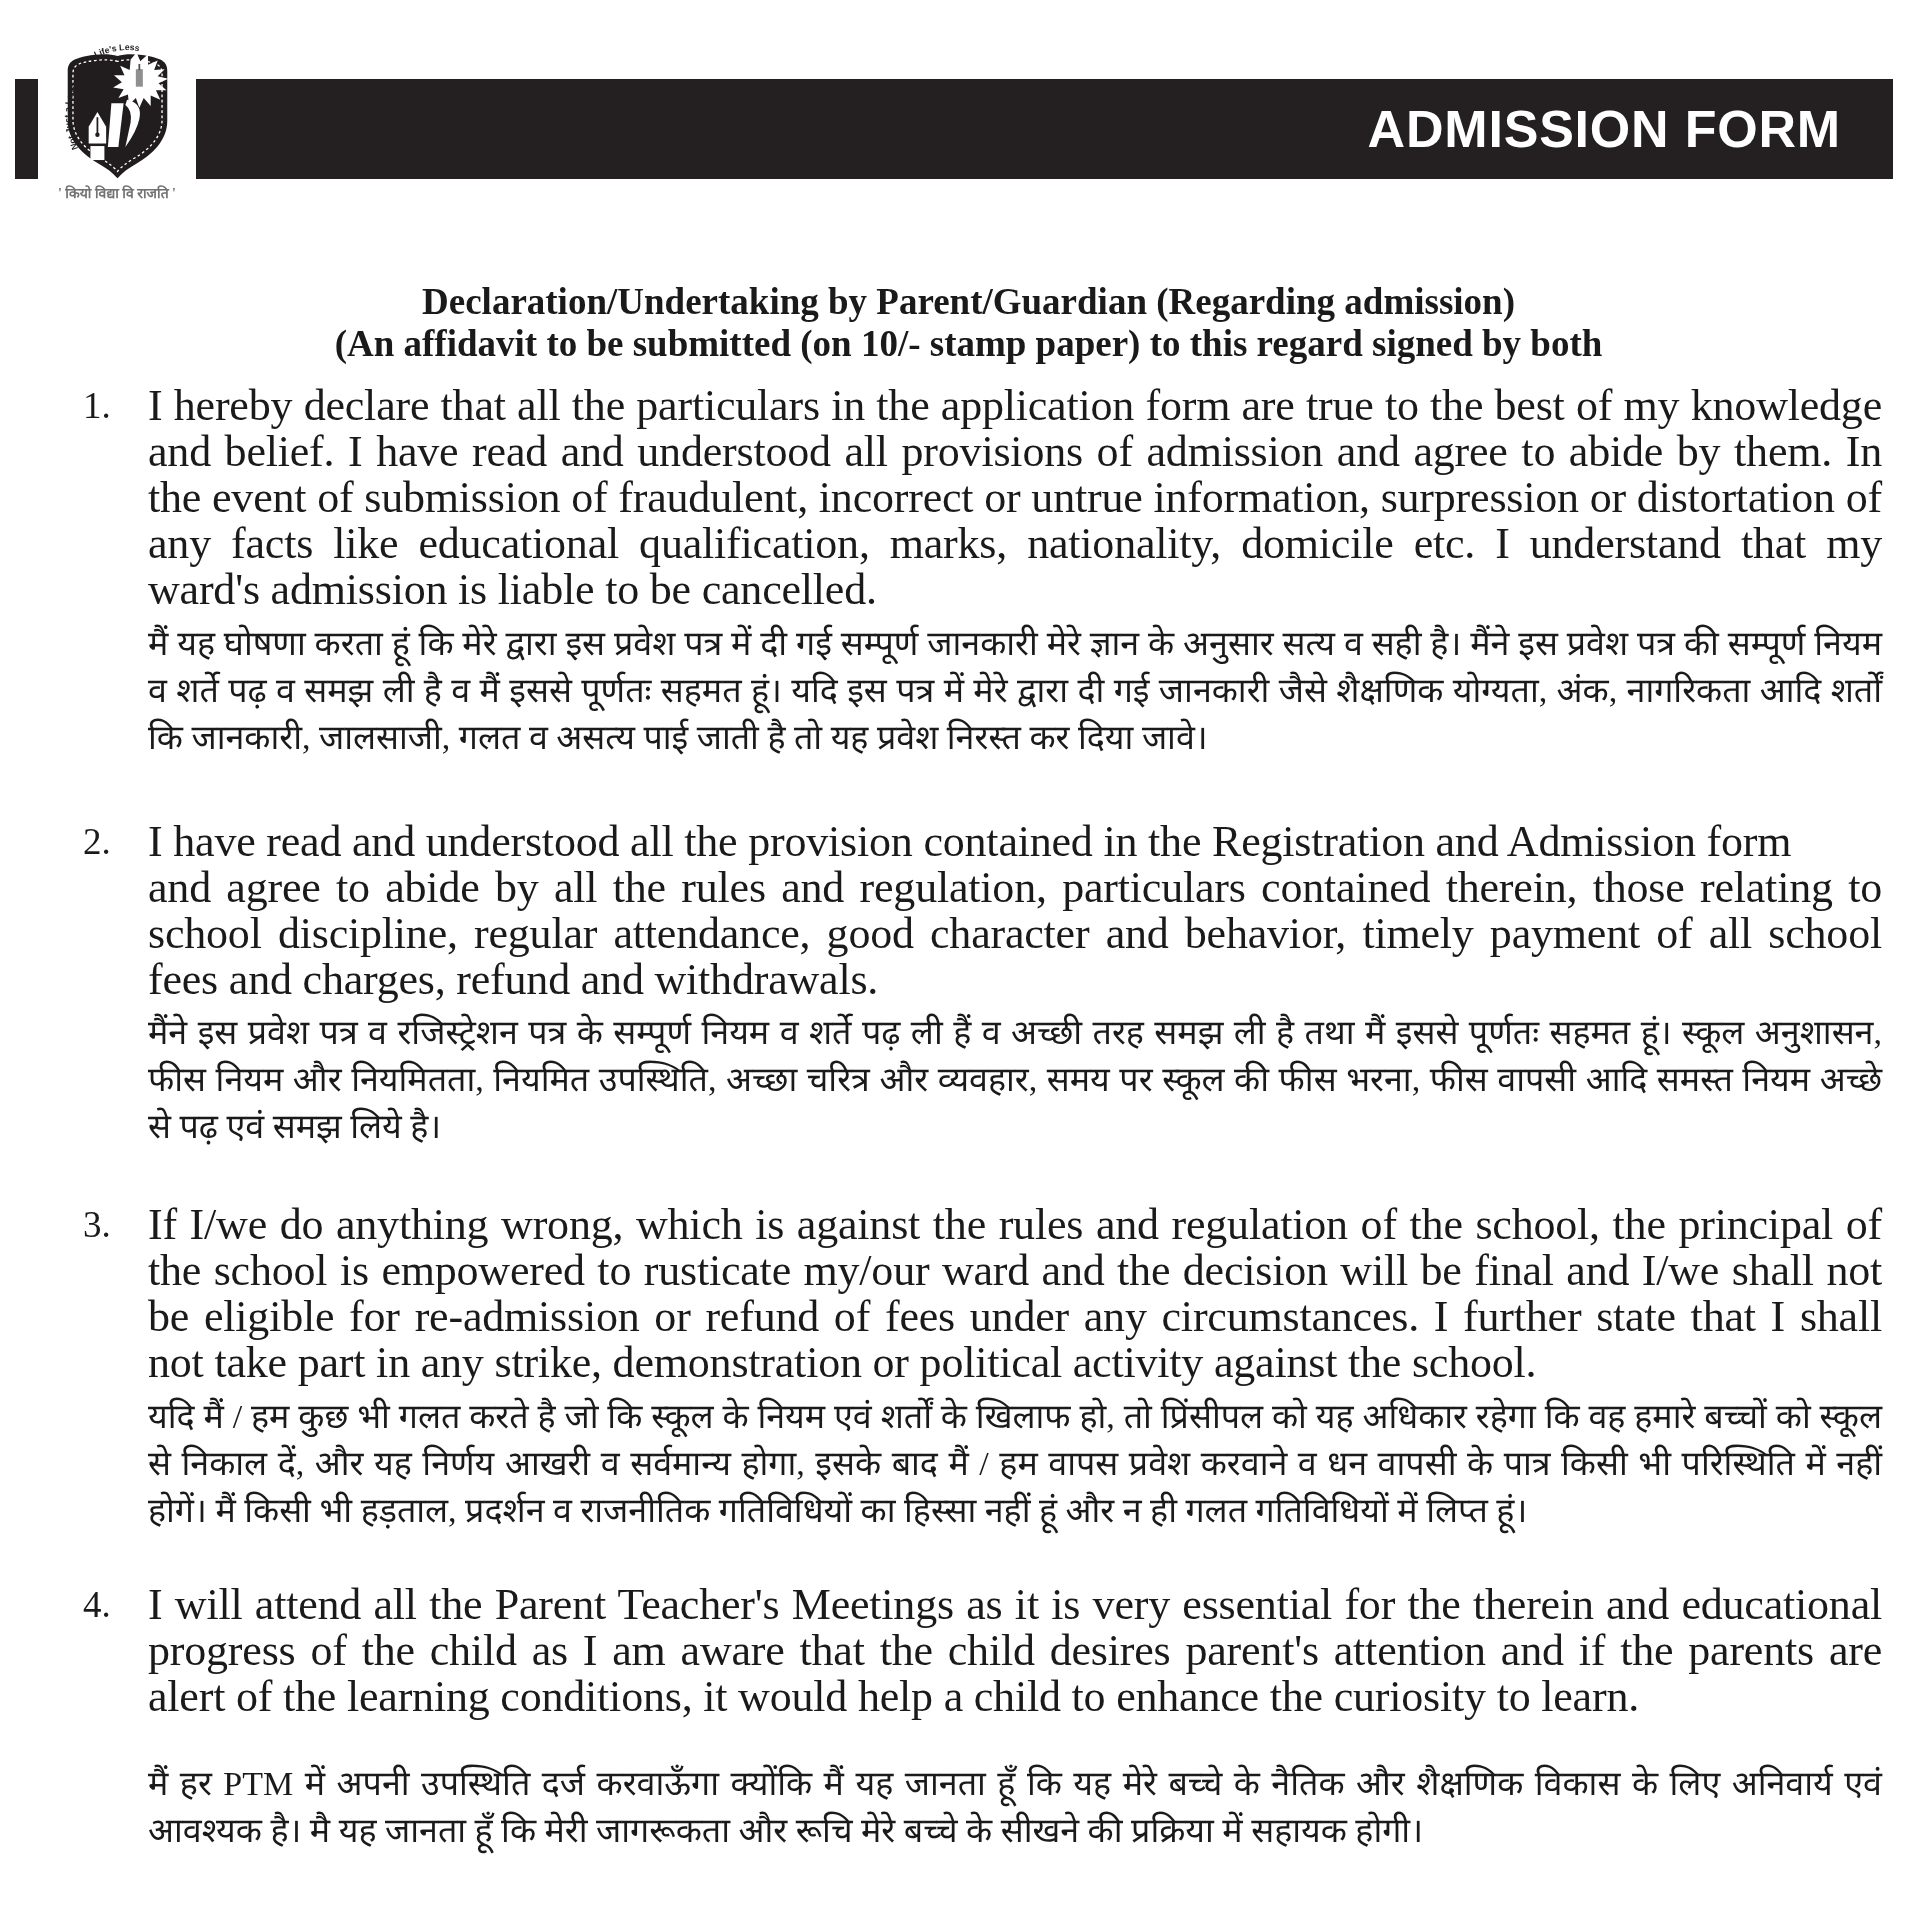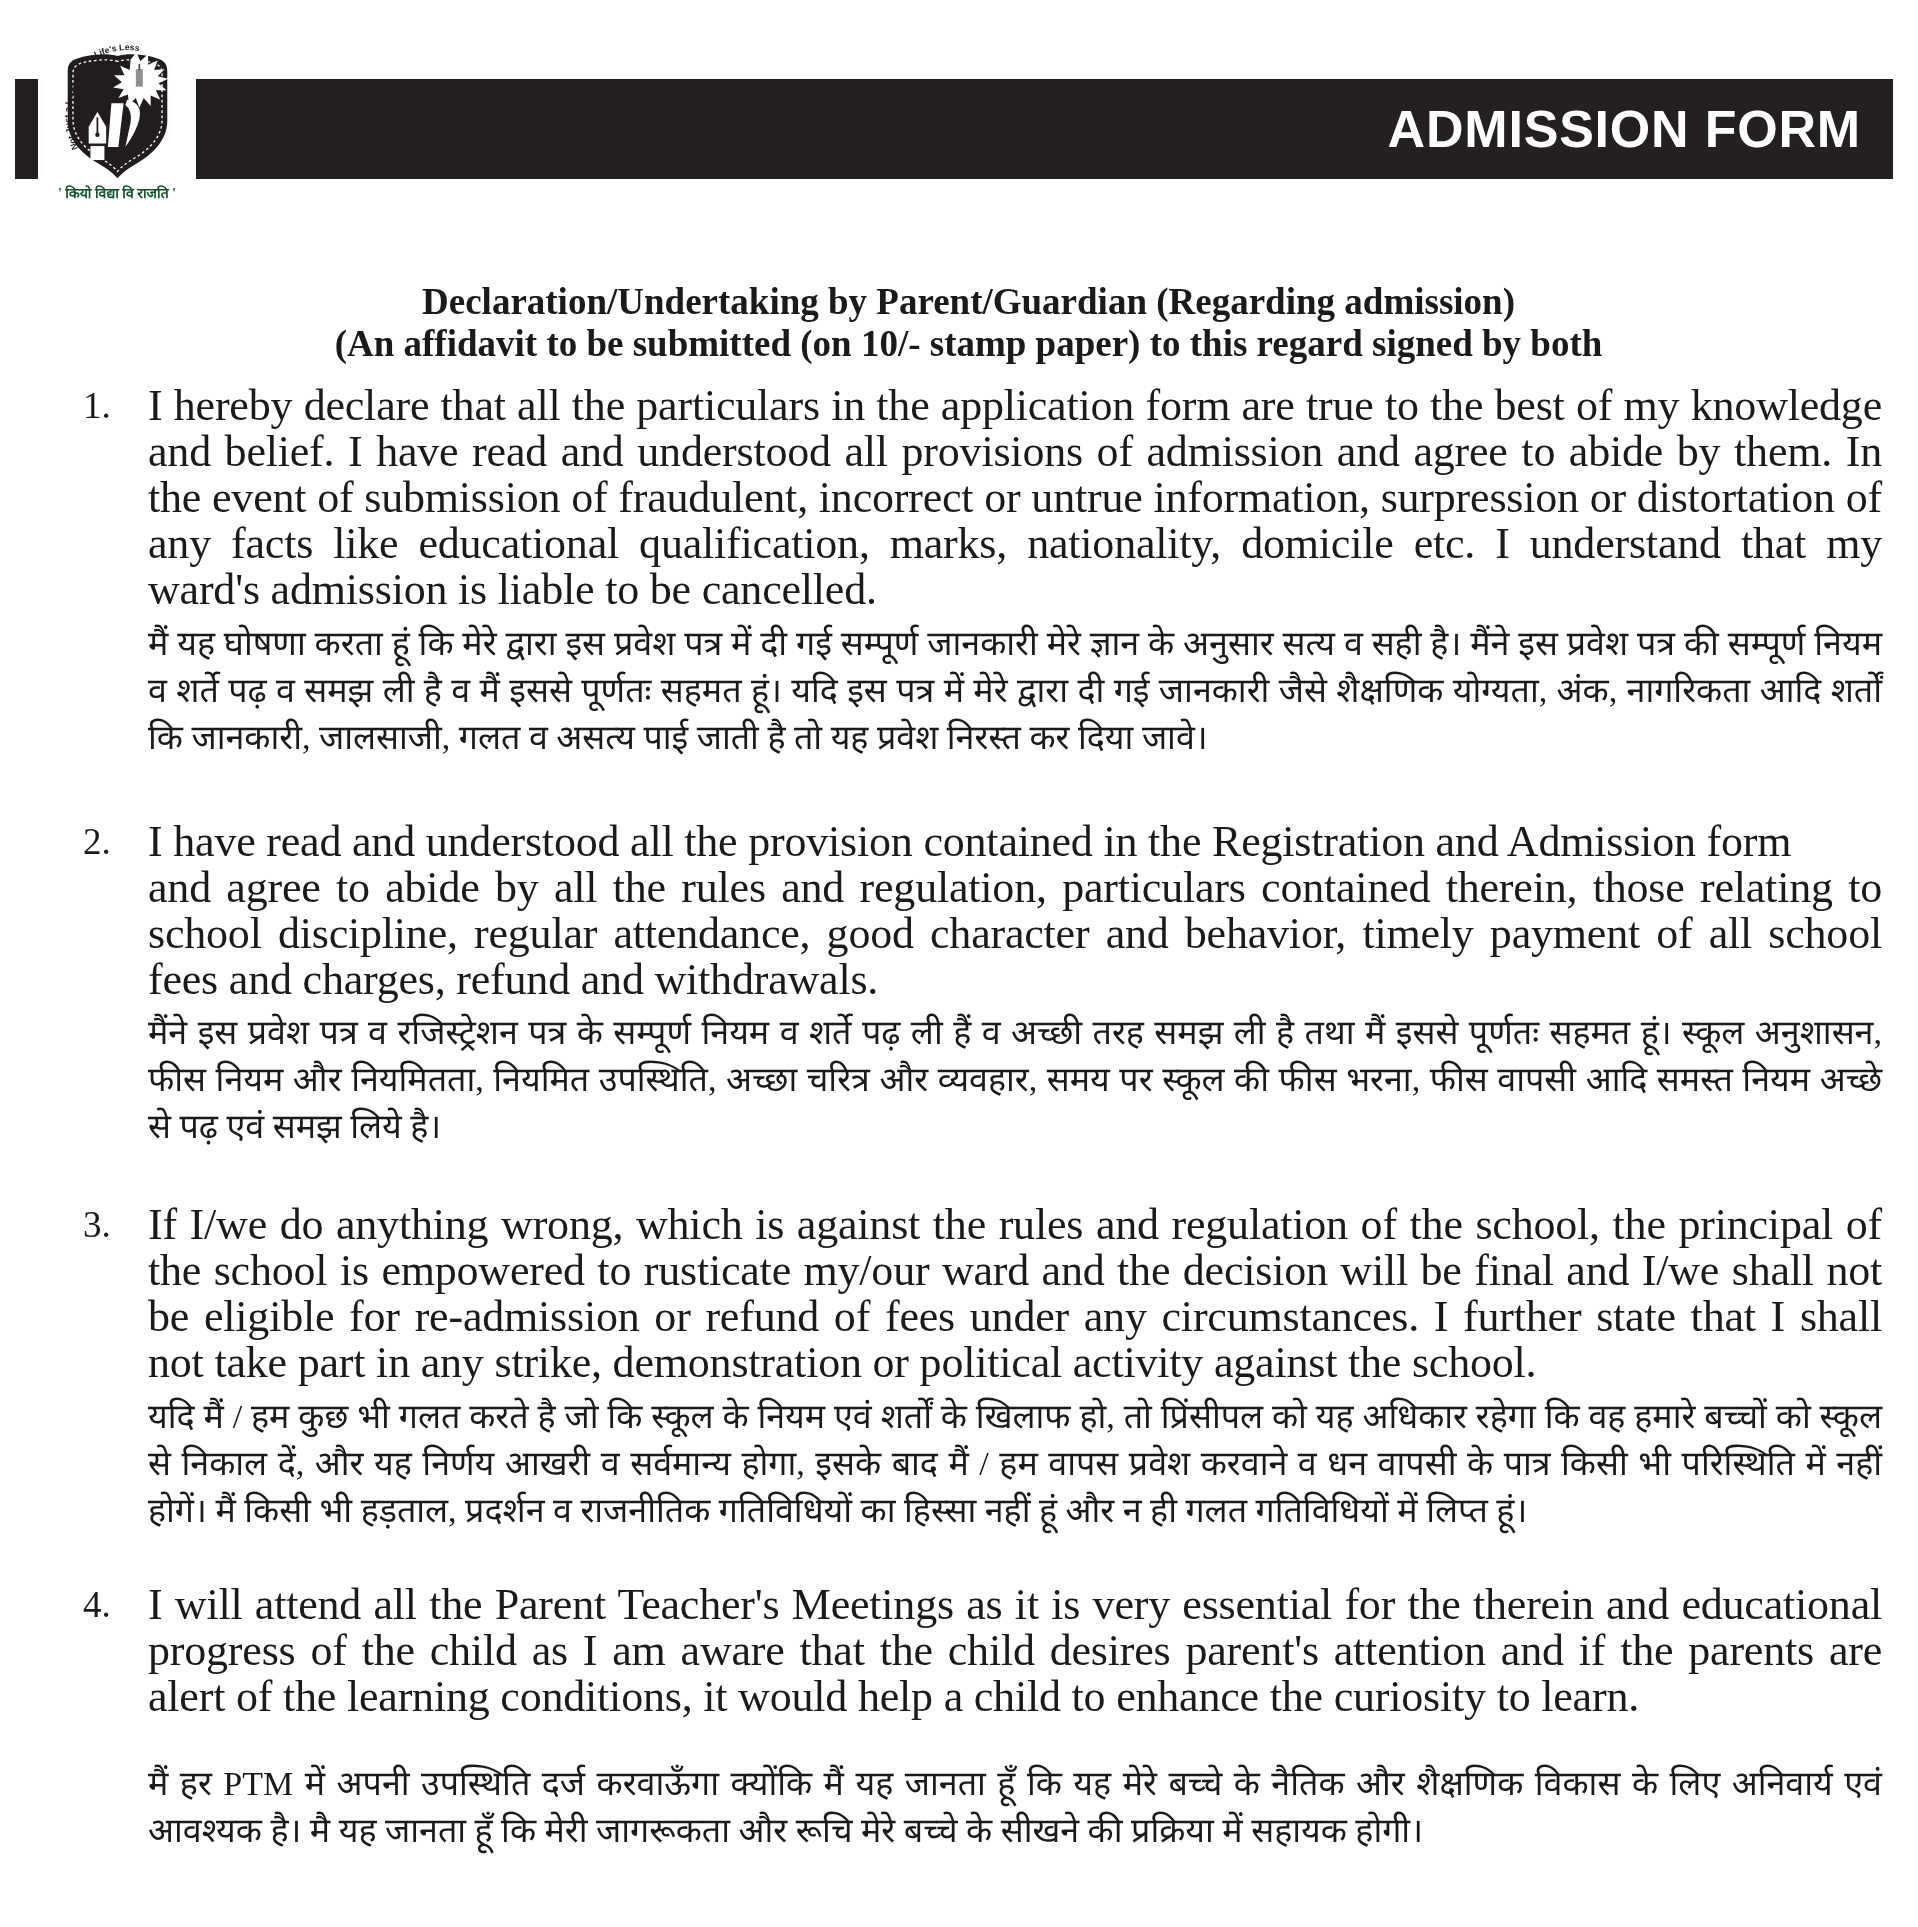--- a/index.html
+++ b/index.html
@@ -14,37 +14,37 @@
 
   
   .bar-left {
     position:absolute; left:15px; top:79px;
     width:25px; height:100px; background:#241f21;
   }
   .bar-main {
     position:absolute; left:148px; top:79px;
     width:1745px; height:100px; background:#241f21;
     display:flex; align-items:center; justify-content:flex-end;
-    padding-right:32px; box-sizing:border-box;
+    padding-right:52px; box-sizing:border-box;
   }
   .bar-title {
     color:#ffffff;
     font-family:"Liberation Sans", sans-serif;
     font-weight:bold; font-size:52px; letter-spacing:0.8px;
     white-space:nowrap;
   }
   .logo {
     position:absolute; left:38px; top:42px;
     width:158px; background:#ffffff; text-align:center;
     padding-bottom:3.3px;
   }
   .logo svg { display:block; margin:0 auto; }
   .motto {
     font-size:14px; font-weight:bold; margin-top:0.8px;
-    font-family:"Liberation Serif", serif; color:#14532d;
+    font-family:"Liberation Serif", serif; color:#737373;
     white-space:nowrap;
   }
 
   
   .content { position:absolute; top:281px; left:0; width:1919px; }
   .heading {
     text-align:center; font-weight:bold;
     font-size:37px; line-height:42px;padding-left:18px;
   }
   .items { margin-top:18.3px; }

